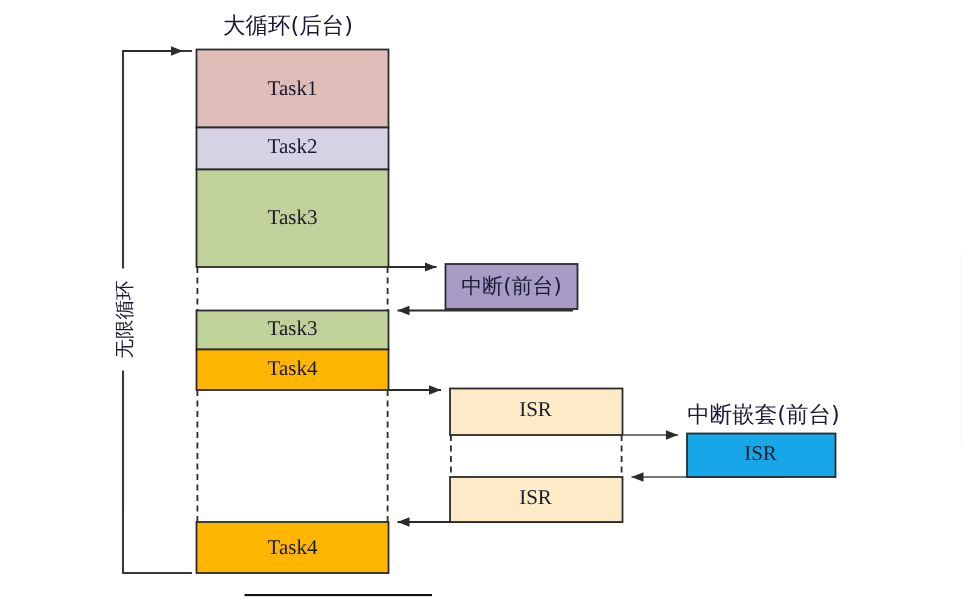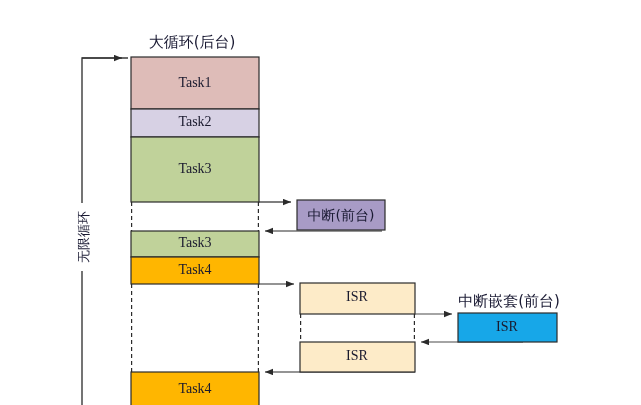--- a/index.html
+++ b/index.html
@@ -11,21 +11,20 @@
     width: 641px;
     height: 405px;
     overflow: hidden;
     font-family: "Liberation Serif", "DejaVu Serif", serif;
   }
   #diagram-root {
     position: relative;
     width: 641px;
     height: 298px;
     background: #bef264;
-    margin-top: 24px;
   }
   svg#diagram {
     display: block;
     width: 641px;
     height: 405px;
   }
   .box-label {
     font-family: "Liberation Serif", "DejaVu Serif", serif;
     font-size: 14px;
     fill: #1a1a2e;

